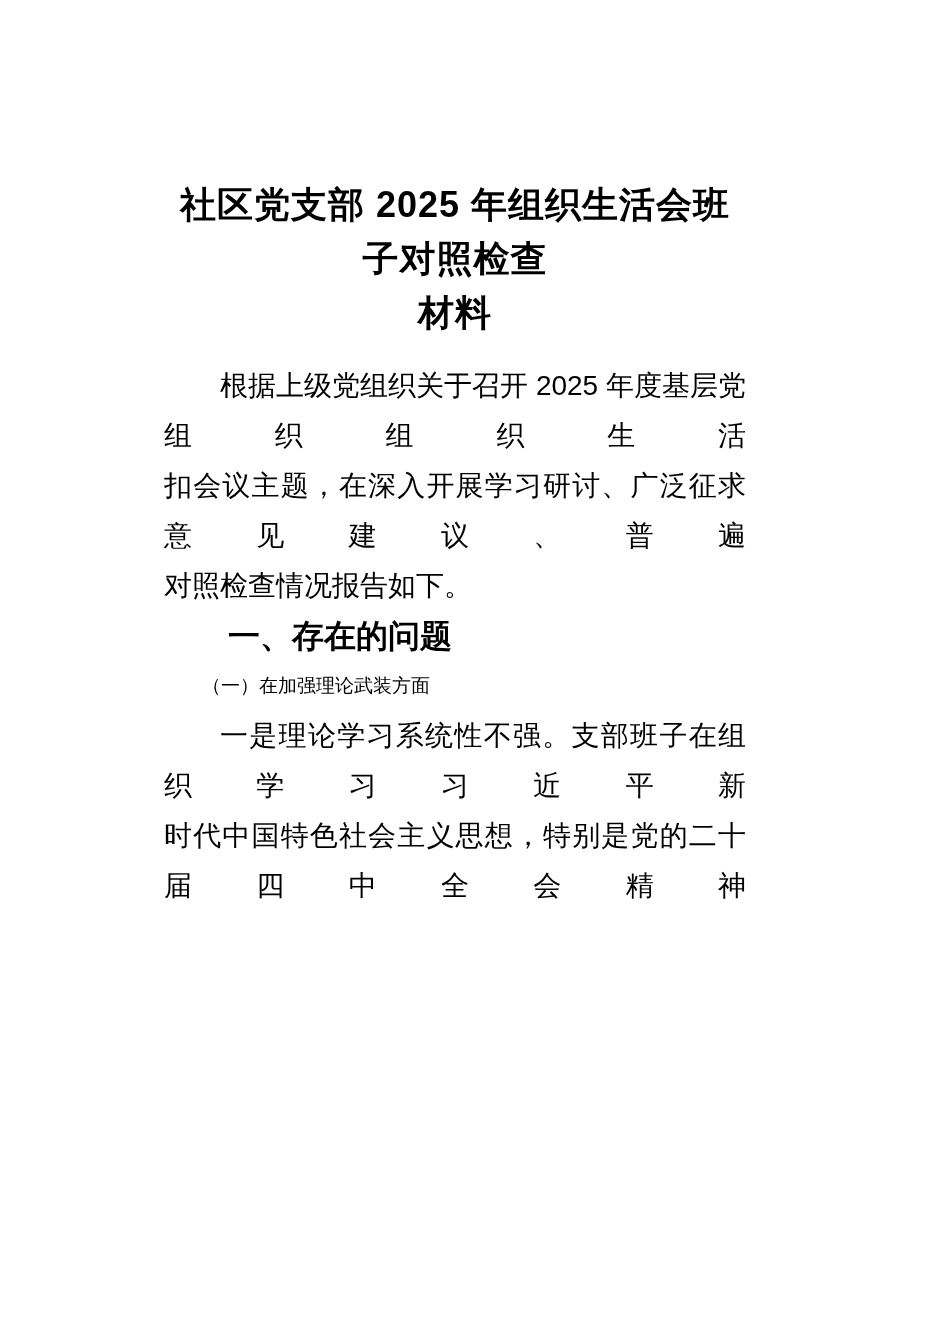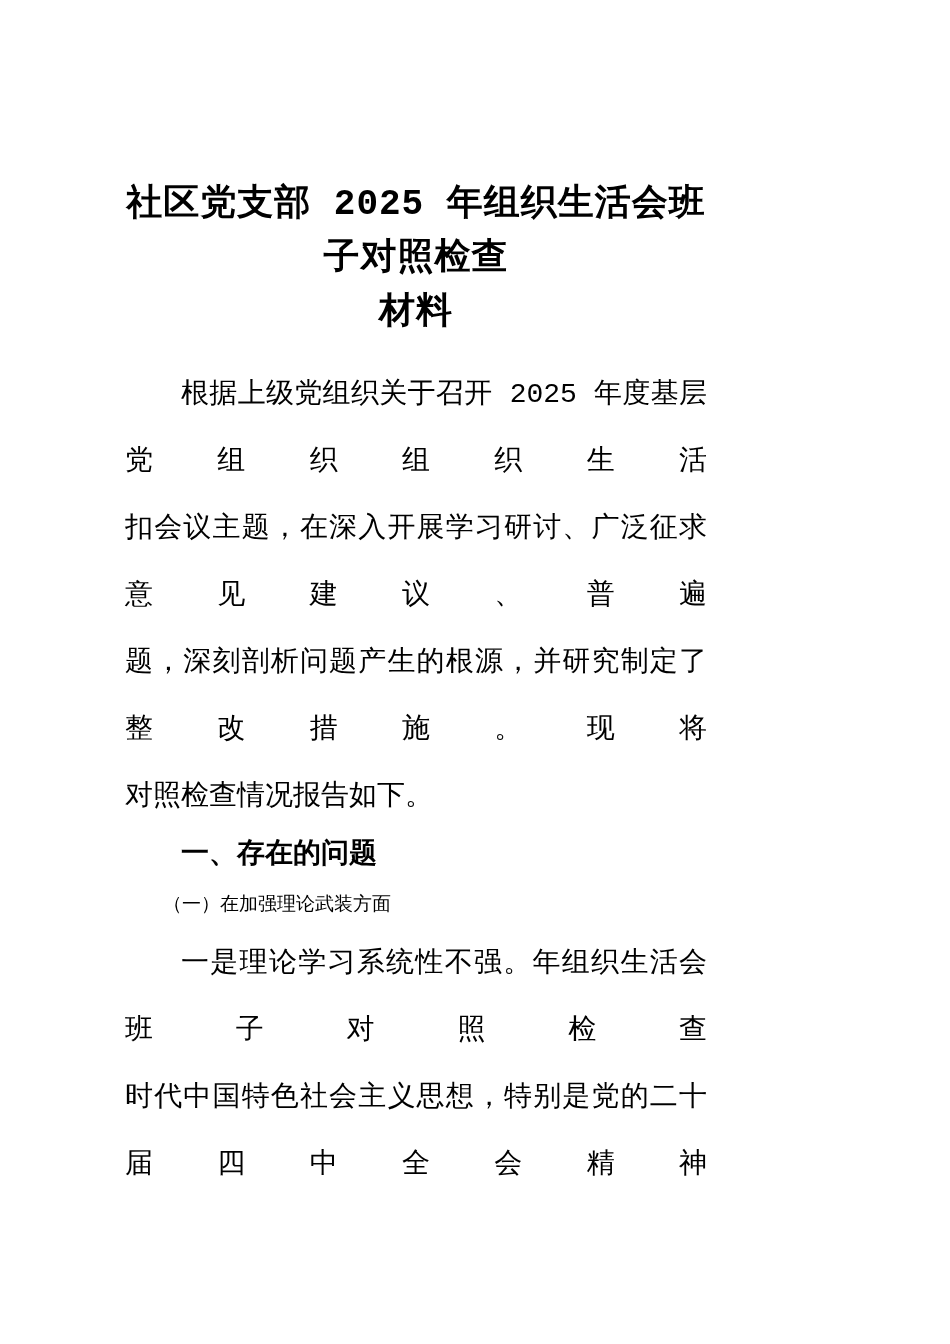--- a/index.html
+++ b/index.html
@@ -6,51 +6,52 @@
     margin: 0;
     padding: 0;
     background: #ffffff;
   }
   .page {
     position: relative;
     width: 812px;
     height: 1344px;
     background: #ffffff;
     color: #000000;
-    font-family: Liberation Mono, monospace;
+    font-family: Liberation Sans, sans-serif;
     box-sizing: border-box;
     padding: 178px 105px 0 125px;
     overflow: hidden;
+    margin-left: 39px;
   }
   .doc-title {
     margin: 0 0 21px 0;
     font-size: 36px;
     font-weight: 700;
     line-height: 54px;
     text-align: center;
     letter-spacing: 1px;
   }
   .para {
     margin: 0;
     font-size: 28px;
-    line-height: 67px;
+    line-height: 50px;
   }
   .line {
     text-align: justify;
     text-align-last: justify;
     text-justify: inter-character;
   }
   .line.indent {
     text-indent: 2em;
   }
   .line.para-end {
     text-align-last: left;
   }
   .heading1 {
-    font-size: 28px;
+    font-size: 32px;
     line-height: 50px;
     font-weight: 700;
     text-indent: 2em;
   }
   .heading2 {
     font-size: 19px;
     line-height: 50px;
     font-weight: 400;
     text-indent: 2em;
   }
@@ -61,27 +62,26 @@
 <div class="page">
 
   <h1 class="doc-title">
     <div class="title-line">社区党支部 2025 年组织生活会班子对照检查</div>
     <div class="title-line">材料</div>
   </h1>
 
   <div class="para">
     <div class="line indent">根据上级党组织关于召开 2025 年度基层党组织组织生活</div>
     <div class="line">扣会议主题，在深入开展学习研讨、广泛征求意见建议、普遍</div>
-    <div class="line">题，深刻剖析问题产生的根源，并研究制定了整改措施。现将</div>
     <div class="line para-end">对照检查情况报告如下。</div>
   </div>
 
   <div class="heading1">一、存在的问题</div>
 
   <div class="heading2">（一）在加强理论武装方面</div>
 
   <div class="para">
-    <div class="line indent">一是理论学习系统性不强。年组织生活会班子对照检查</div>
+    <div class="line indent">一是理论学习系统性不强。支部班子在组织学习习近平新</div>
     <div class="line">时代中国特色社会主义思想，特别是党的二十届四中全会精神</div>
 
   </div>
 
 </div>
 
 </body></html>

